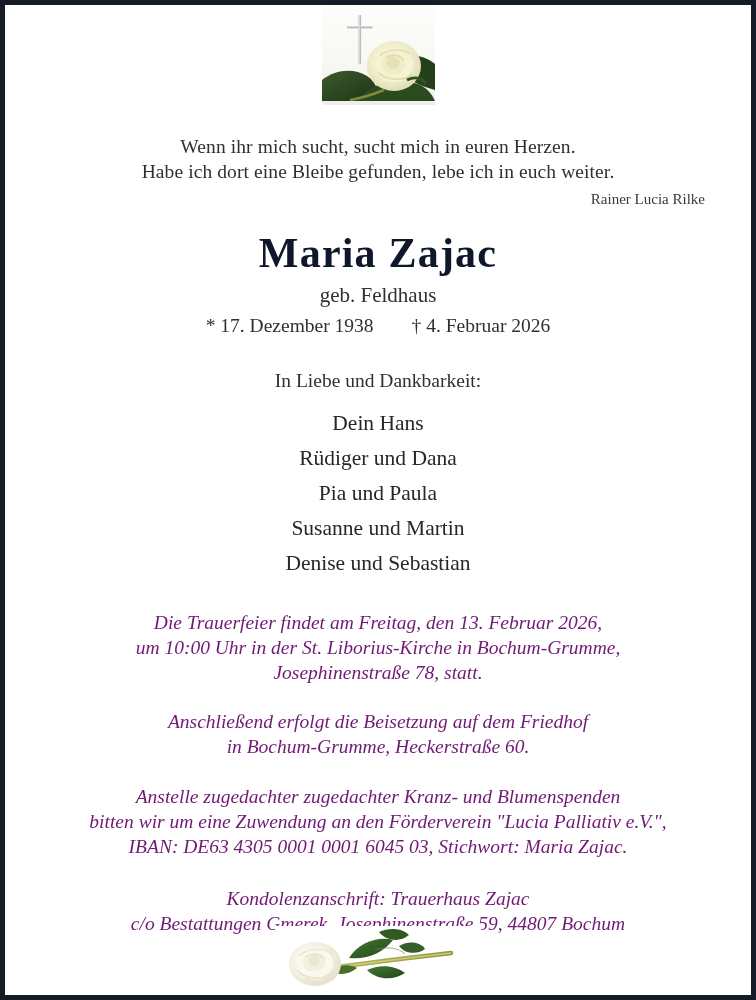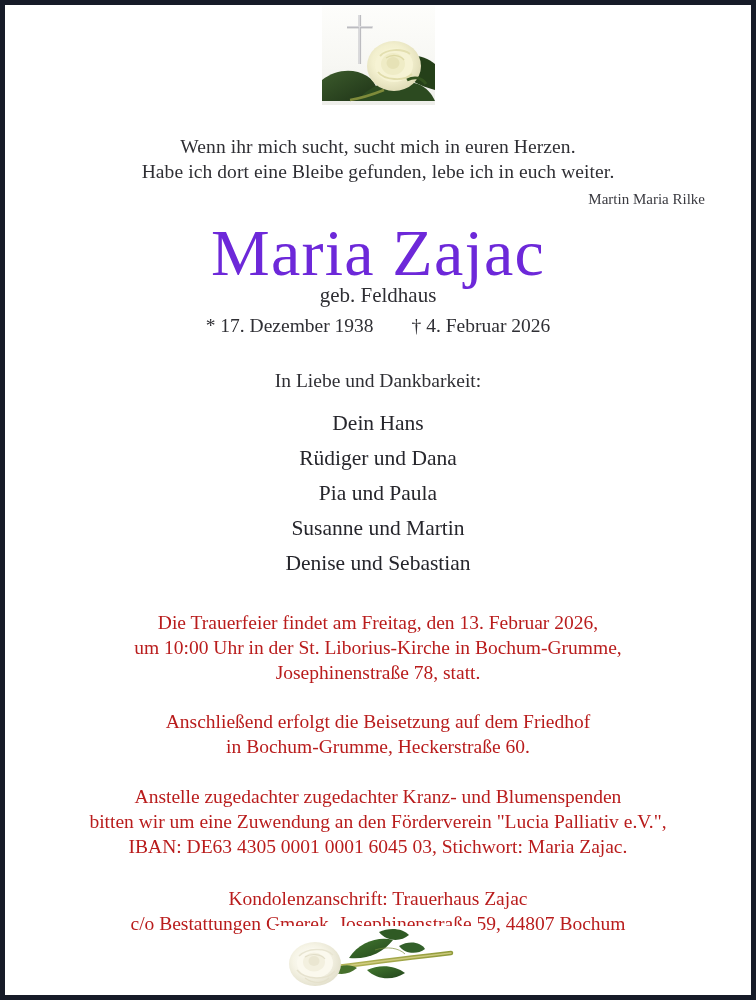--- a/index.html
+++ b/index.html
@@ -66,25 +66,25 @@
     padding-right: 3px;
     text-align: right;
     font-size: 15px;
     line-height: 18px;
     color: #3a3a40;
   }
 
   
   .name {
     margin-top: 16px;
-    font-size: 66px;
+    font-size: 42px;
     line-height: 58px;
-    font-weight: normal;
+    font-weight: bold;
     letter-spacing: 1.2px;
-    color: #6d28d9;
+    color: #0f172a;
     text-align: center;
     flex: none;
   }
   .maiden {
     margin-top: 1px;
     font-size: 21px;
     line-height: 24px;
     color: #2f2f34;
     text-align: center;
     flex: none;
@@ -123,22 +123,23 @@
 
   
   .para {
     width: 680px;
     text-align: center;
     flex: none;
   }
   .para-line {
     font-size: 19.5px;
     line-height: 25px;
-    color: #b91c1c;
+    color: #701a75;
     white-space: nowrap;
+    font-style: italic;
   }
   .p-service   { margin-top: 29px; }
   .p-burial    { margin-top: 24px; }
   .p-donation  { margin-top: 25px; }
   .p-condolence{ margin-top: 27px; }
 
   
   .bottom-image {
     position: absolute;
     left: 50%;
@@ -197,21 +198,21 @@
           <path d="M56 66 C62 74 82 76 90 68" stroke="#e0dcab" stroke-width="1.8" fill="none"></path>
           <path d="M64 52 C70 48 78 49 82 54" stroke="#ddd9a6" stroke-width="1.4" fill="none"></path>
         </g>
         <path d="M85 74 C93 70 100 72 104 78" stroke="#33531f" stroke-width="3" fill="none"></path>
       </svg>
     </div>
 
     <div class="verse-block">
       <div class="verse-line">Wenn ihr mich sucht, sucht mich in euren Herzen.</div>
       <div class="verse-line">Habe ich dort eine Bleibe gefunden, lebe ich in euch weiter.</div>
-      <div class="verse-author">Martin Maria Rilke</div>
+      <div class="verse-author">Rainer Lucia Rilke</div>
     </div>
 
     <div class="name">Maria Zajac</div>
     <div class="maiden">geb. Feldhaus</div>
     <div class="dates"><span>*</span> <span>17. Dezember 1938</span><span class="gap"></span><span>†</span> <span>4. Februar 2026</span></div>
 
     <div class="gratitude">In Liebe und Dankbarkeit:</div>
     <div class="family">
       <div class="family-line">Dein Hans</div>
       <div class="family-line">Rüdiger und Dana</div>

